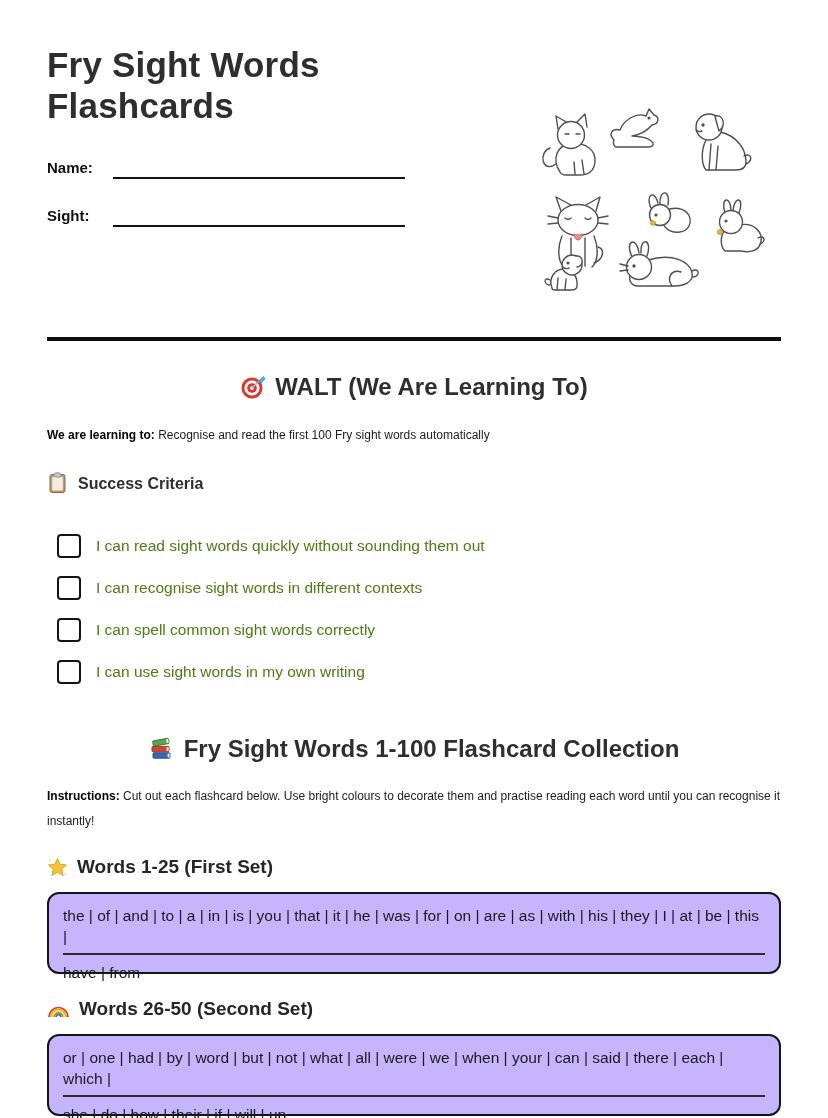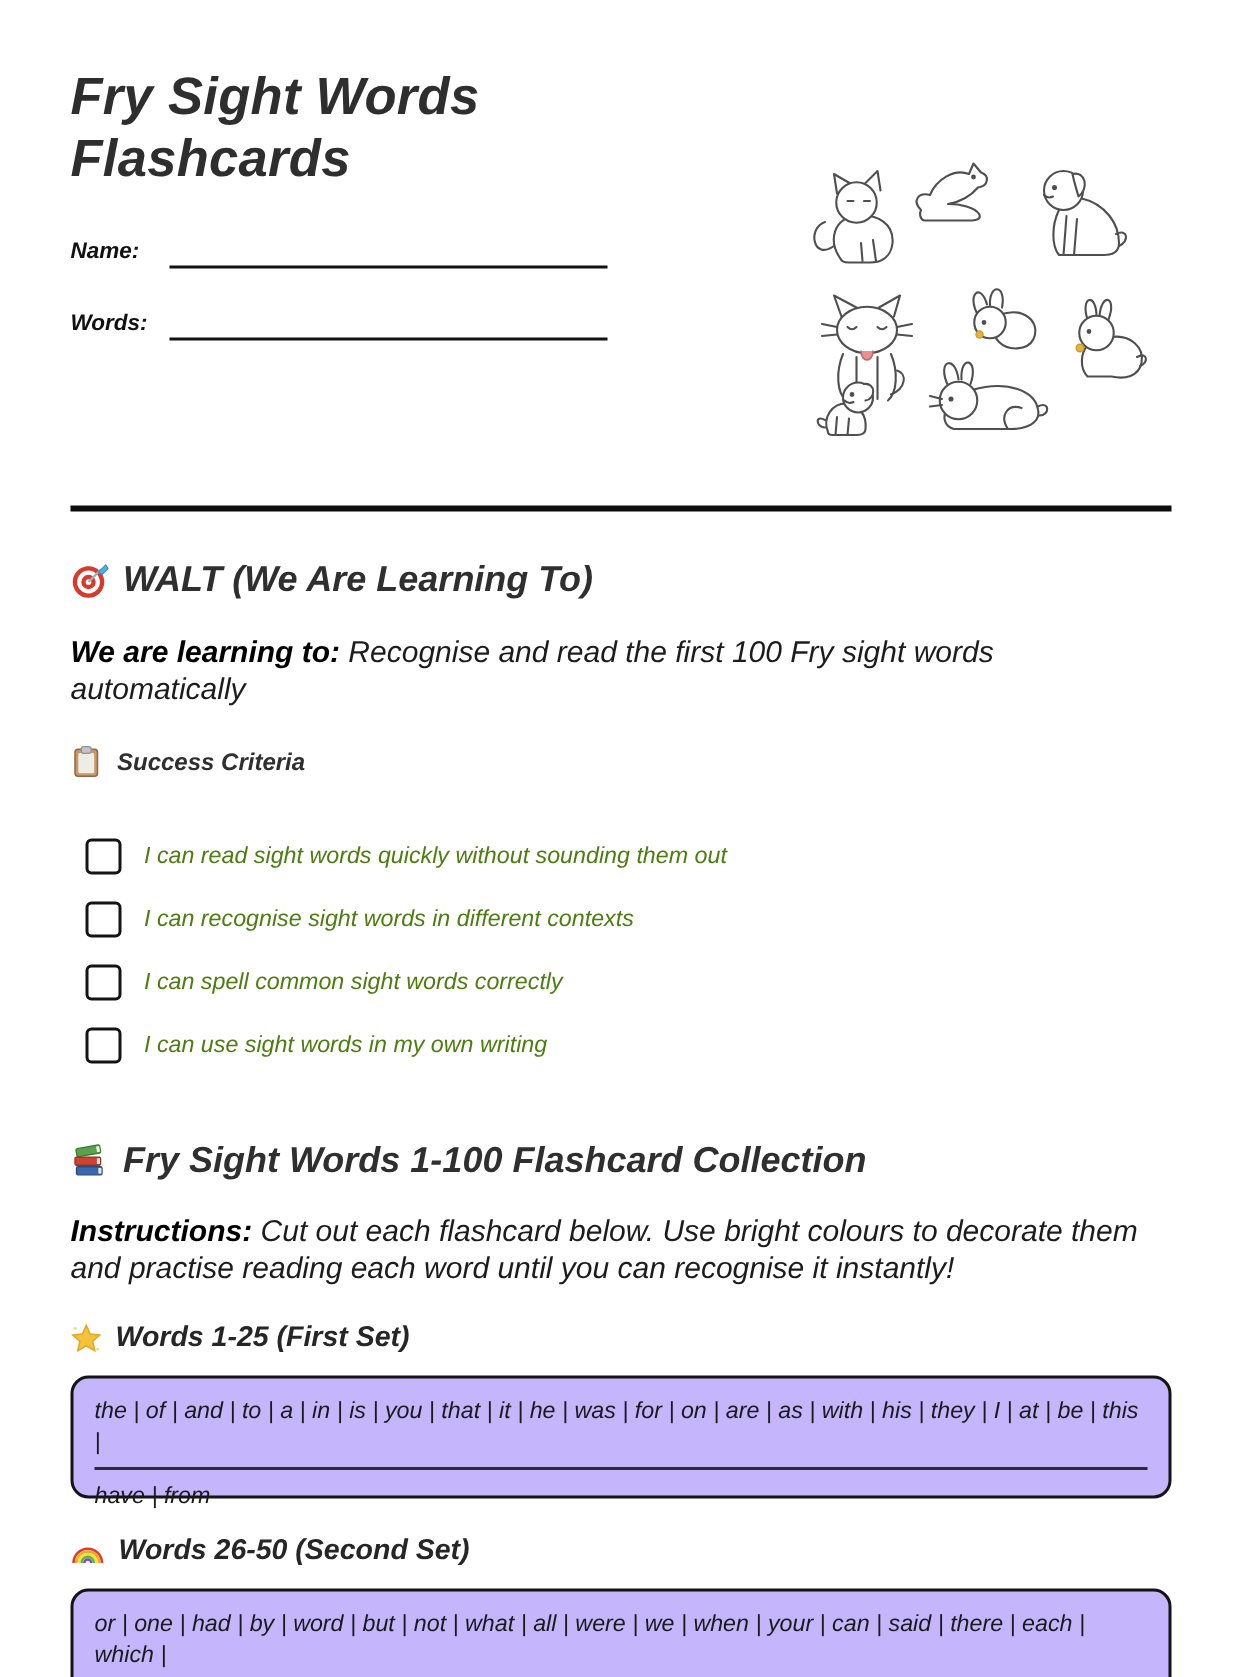--- a/index.html
+++ b/index.html
@@ -4,21 +4,20 @@
 <style>
   html,body{margin:0;padding:0;background:#fff;}
   .page{
     position:relative;
     width:828px;height:1118px;
     background:#ffffff;
     font-family:"Liberation Sans","DejaVu Sans",sans-serif;
     color:#1c1c1c;
     overflow:hidden;
     box-sizing:border-box;
-    font-style:italic;
   }
   .content{padding:0 47px;box-sizing:border-box;}
 
   
   .title{
     margin:44px 0 0 0;
     font-size:35px;font-weight:700;line-height:1.18;
     color:#2e2e2e;max-width:430px;letter-spacing:0.2px;
   }
   .field-row{display:flex;align-items:flex-end;height:26px;}
@@ -26,30 +25,30 @@
   .field-row.date{margin-top:22px;}
   .field-label{font-size:15px;font-weight:700;color:#111;flex:0 0 66px;line-height:22px;}
   .field-line{width:292px;border-bottom:2px solid #111;height:20px;}
 
   
   .animals{position:absolute;left:518px;top:98px;width:252px;height:198px;}
 
   .divider{margin-top:110px;height:4px;background:#0d0d0d;border:none;}
 
   
-  .h2row{display:flex;align-items:center;gap:9px;margin-top:32px;}
+  .h2row{display:flex;align-items:center;gap:9px;margin-top:32px;justify-content:center;}
   .h2row.collection{margin-top:52px;}
   .h2text{font-size:24px;font-weight:700;color:#2f2f2f;line-height:1.2;}
   .h3row{display:flex;align-items:center;gap:10px;margin-top:24px;}
   .h3text{font-size:16px;font-weight:700;color:#2f2f2f;line-height:1.2;}
   .h4row{display:flex;align-items:center;gap:9px;margin-top:22px;}
   .h4row.second{margin-top:24px;}
   .h4text{font-size:19px;font-weight:700;color:#262626;line-height:1.2;}
 
-  .para{margin:22px 0 0 0;font-size:20px;line-height:25px;color:#1c1c1c;}
+  .para{margin:22px 0 0 0;font-size:12px;line-height:25px;color:#1c1c1c;}
   .para b{color:#000;}
   .para.instructions{margin-top:20px;max-width:734px;}
 
   
   .checklist{margin-top:40px;padding-left:10px;}
   .check-item{display:flex;align-items:center;margin-bottom:19px;height:23px;}
   .checkbox{
     width:20px;height:20px;flex:0 0 20px;
     border:2.5px solid #141414;border-radius:4px;background:#fff;
     margin-right:15px;box-sizing:content-box;
@@ -79,21 +78,21 @@
 <div class="page">
   <div class="content">
 
     <h1 class="title">Fry Sight Words Flashcards</h1>
 
     <div class="field-row name">
       <span class="field-label">Name:</span>
       <span class="field-line"></span>
     </div>
     <div class="field-row date">
-      <span class="field-label">Words:</span>
+      <span class="field-label">Sight:</span>
       <span class="field-line"></span>
     </div>
 
     <hr class="divider">
 
     <div class="h2row">
       <span class="icon">
         <svg width="26" height="26" viewBox="0 0 26 26">
           <circle cx="12" cy="14" r="10.5" fill="#d8392b"></circle>
           <circle cx="12" cy="14" r="7.6" fill="#ffffff"></circle>

